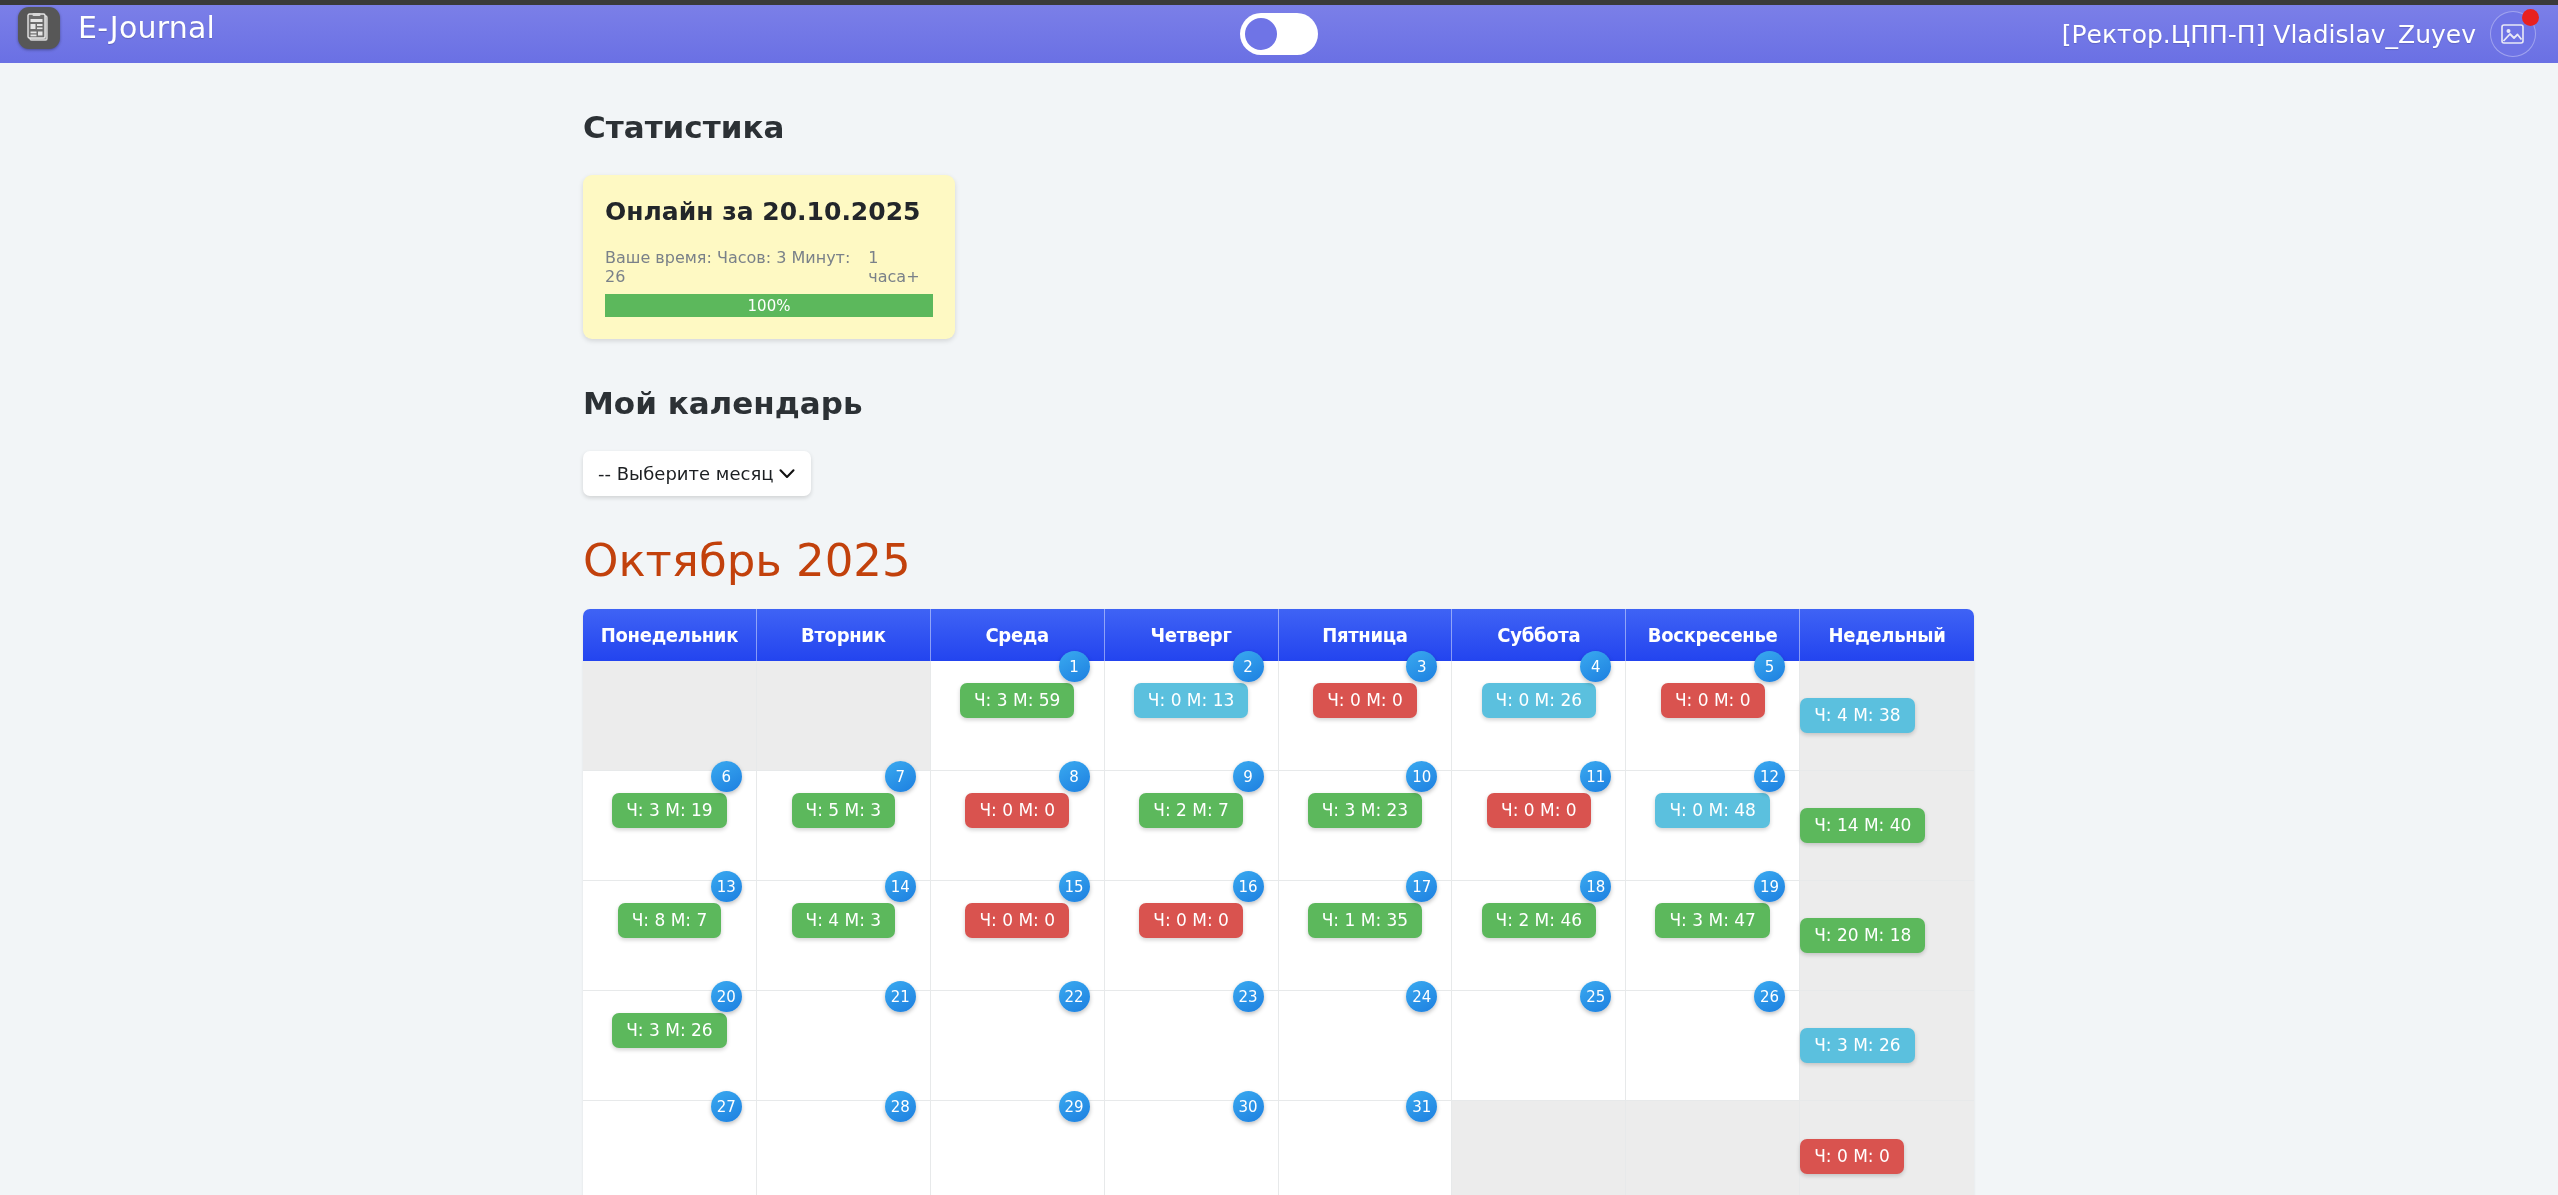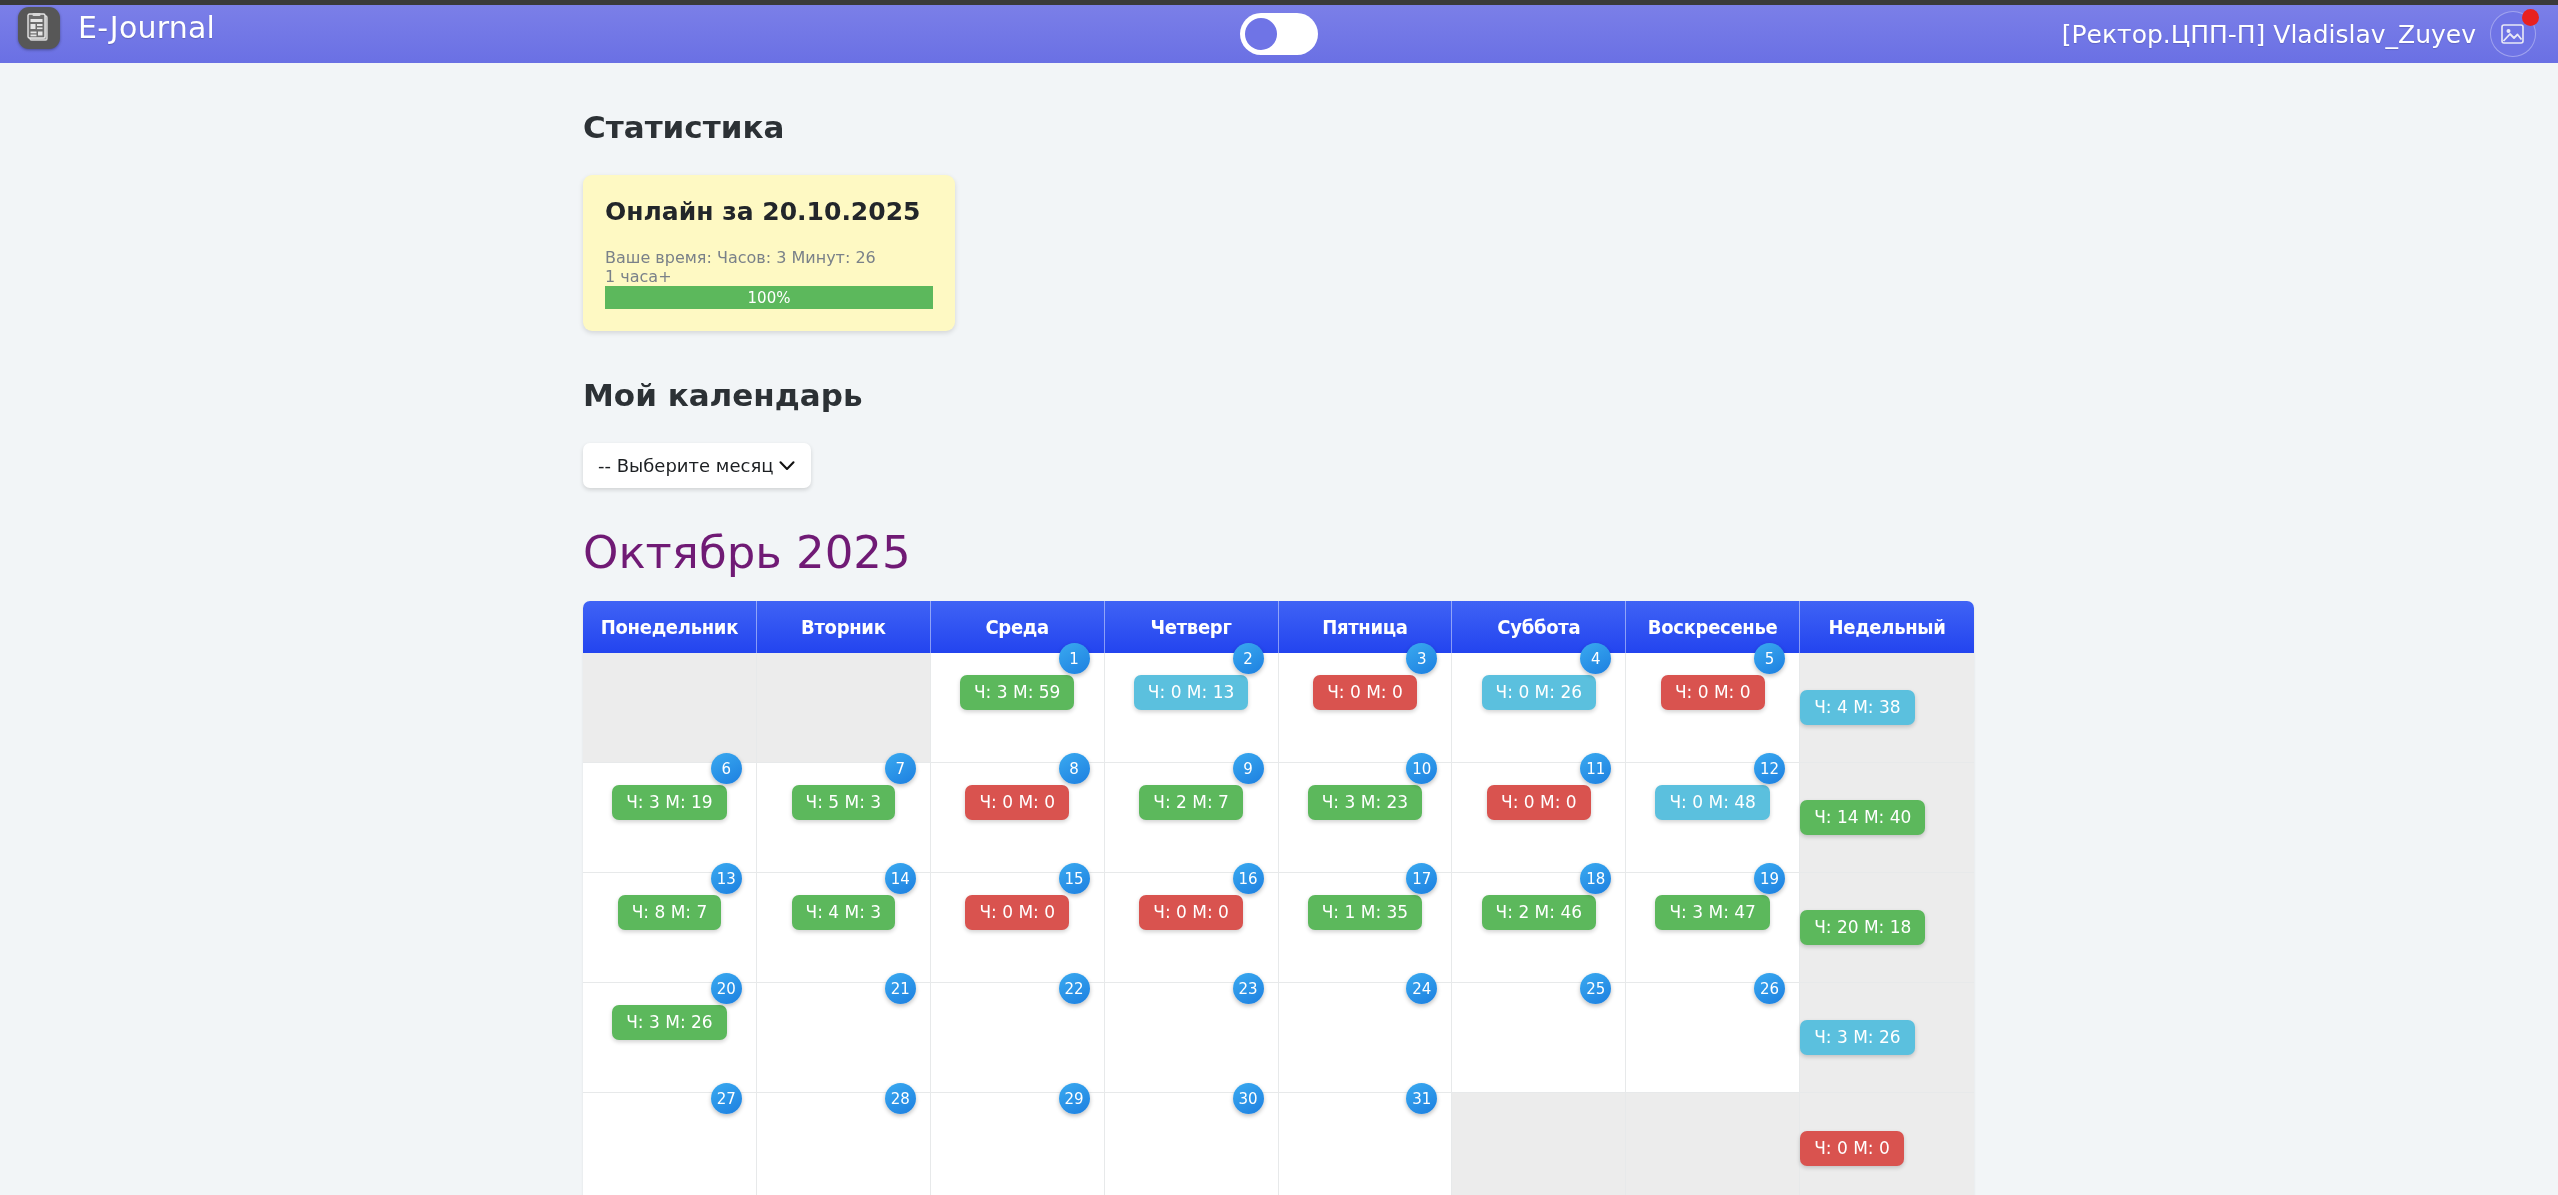--- a/index.html
+++ b/index.html
@@ -109,21 +109,21 @@
     font-size: 25px;
     font-weight: 700;
     color: #22262a;
   }
   .stat-row {
     display: flex;
     justify-content: center;
     align-items: baseline;
     font-size: 16px;
     color: #7a8189;
-    flex-direction: column;
+    margin-bottom: 8px;
   }
   .progress {
     height: 23px;
     border-radius: 0;
     background: #e8e8e8;
     overflow: hidden;
   }
   .progress .fill {
     height: 100%;
     width: 100%;
@@ -154,21 +154,21 @@
   .select-holder .chev {
     position: absolute;
     right: 16px; top: 50%;
     transform: translateY(-50%);
     pointer-events: none;
   }
 
   h1.month-title {
     font-size: 45px;
     font-weight: 400;
-    color: #701a75;
+    color: #c2410c;
     margin: 38px 0 22px 0;
   }
 
   
   .cal {
     width: 1391px;
     border-collapse: separate;
     border-spacing: 0;
     table-layout: fixed;
     border-radius: 7px 7px 0 0;

